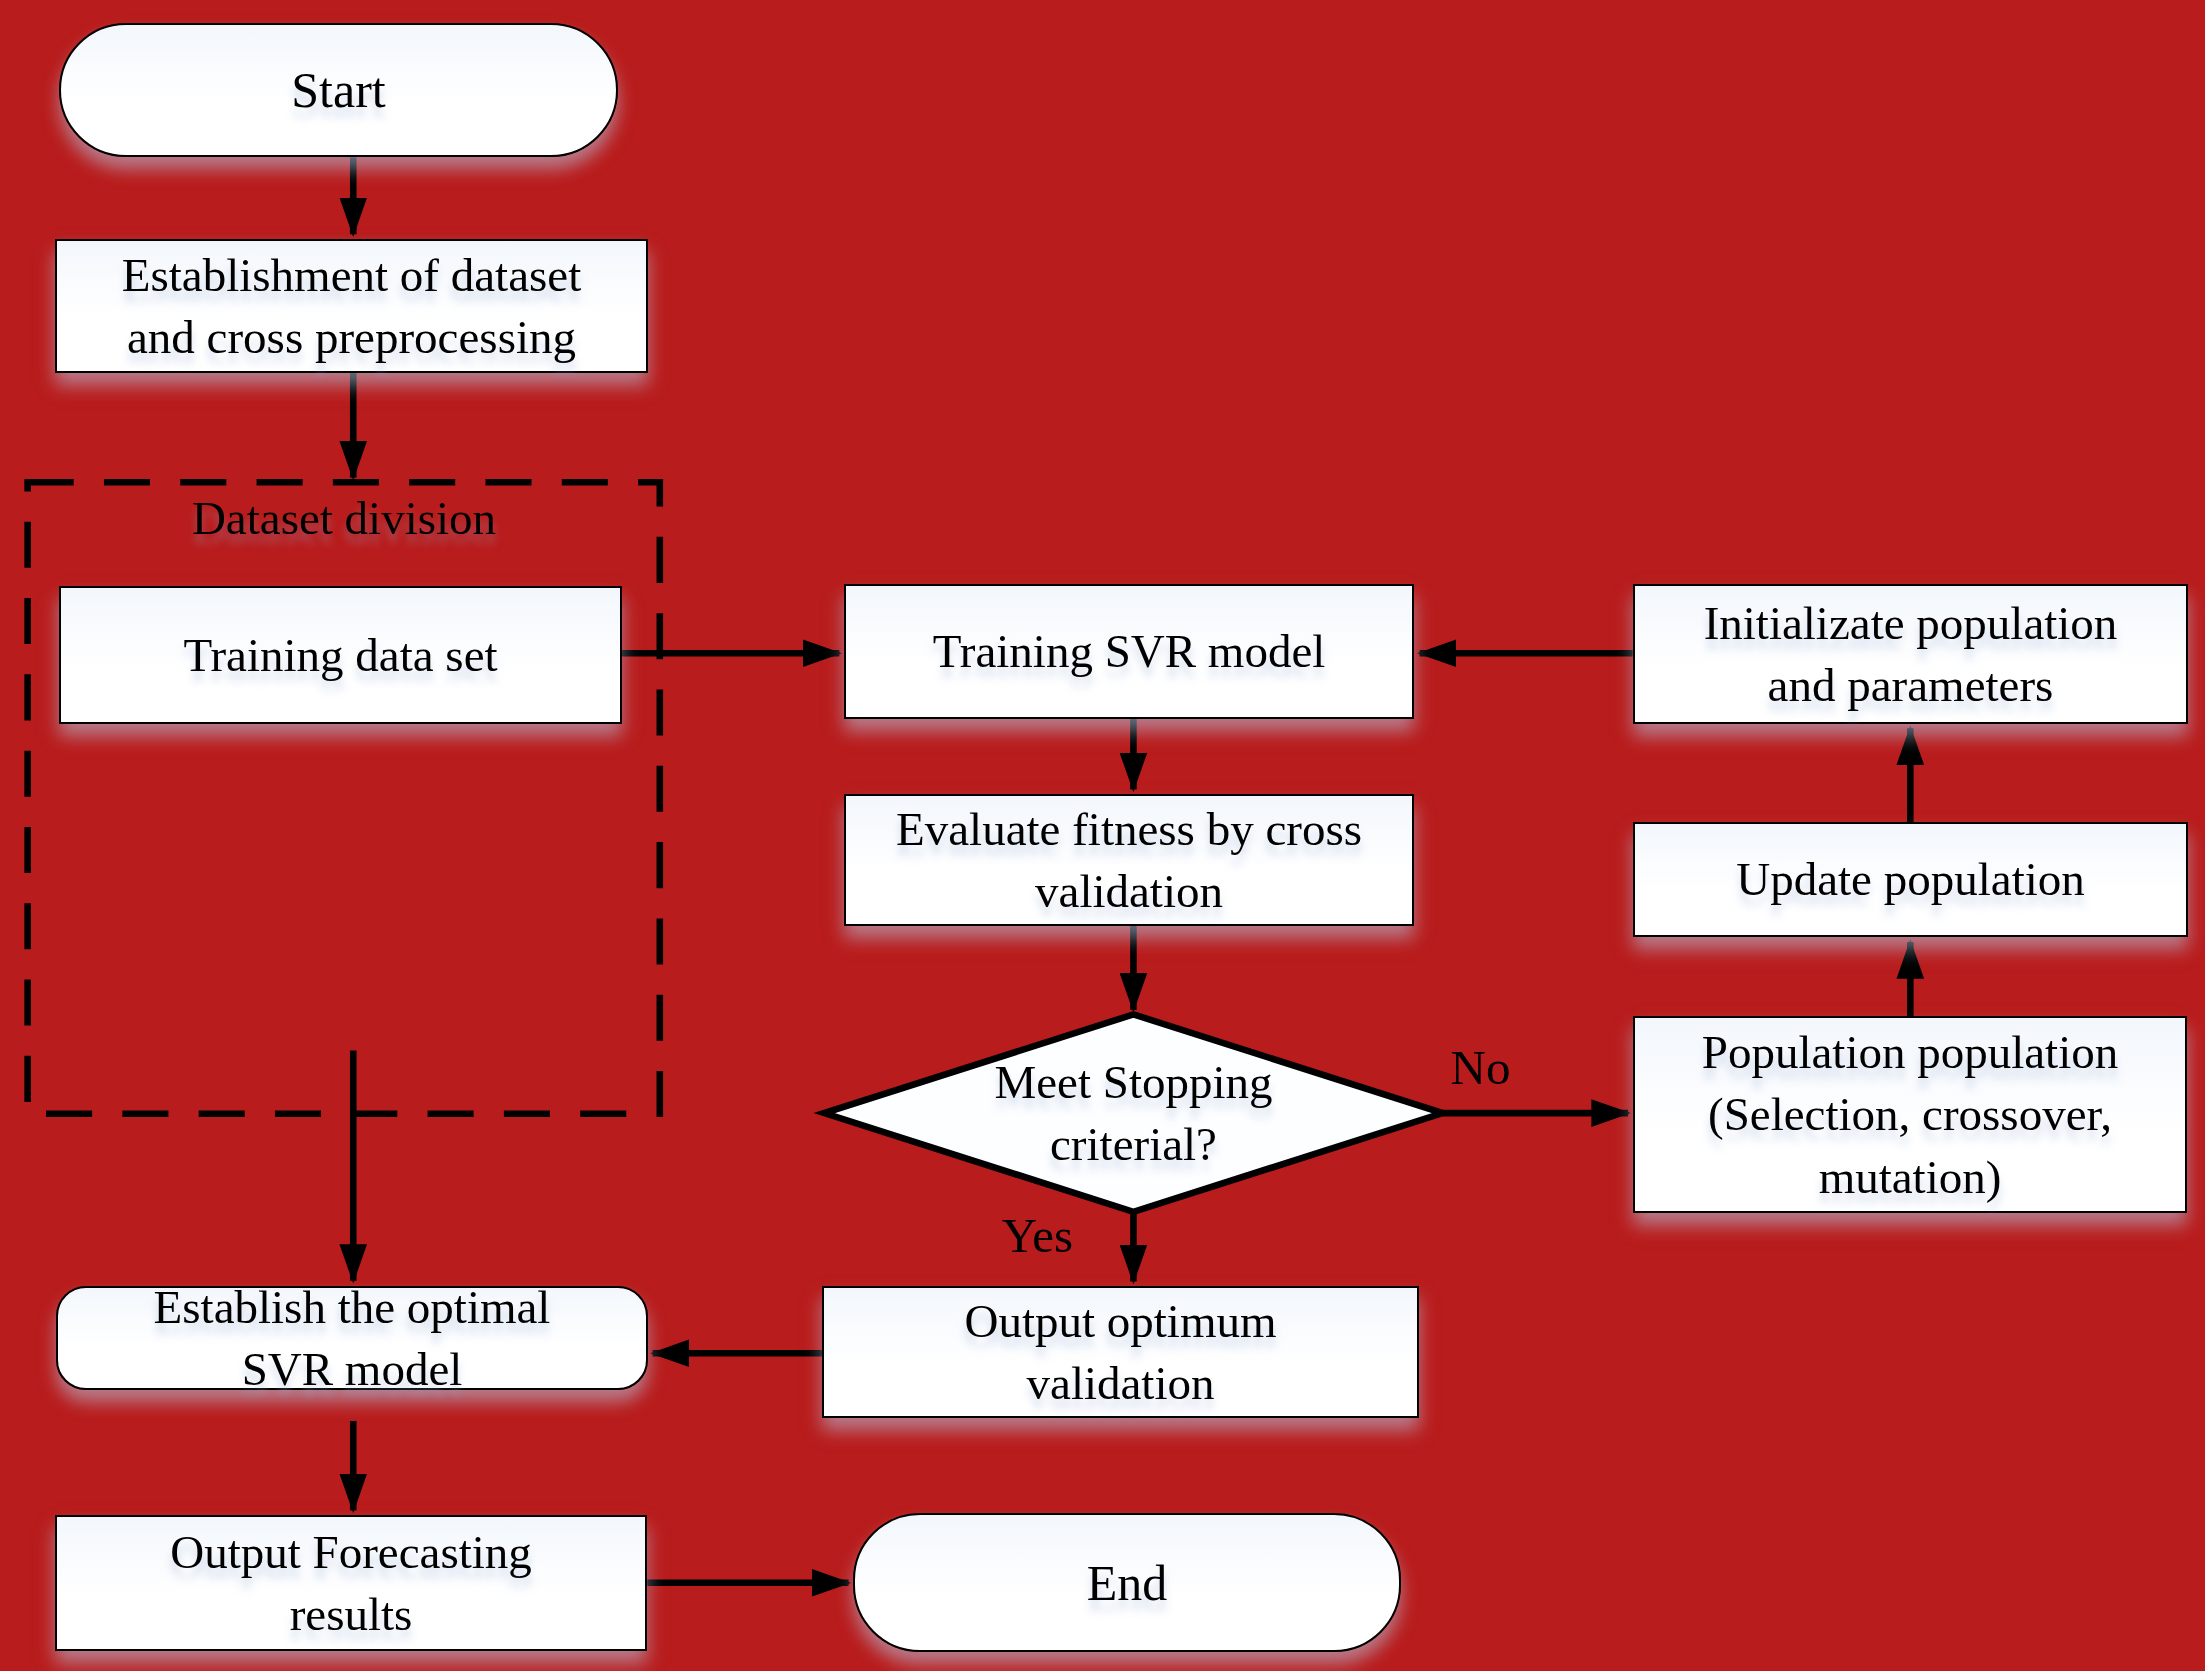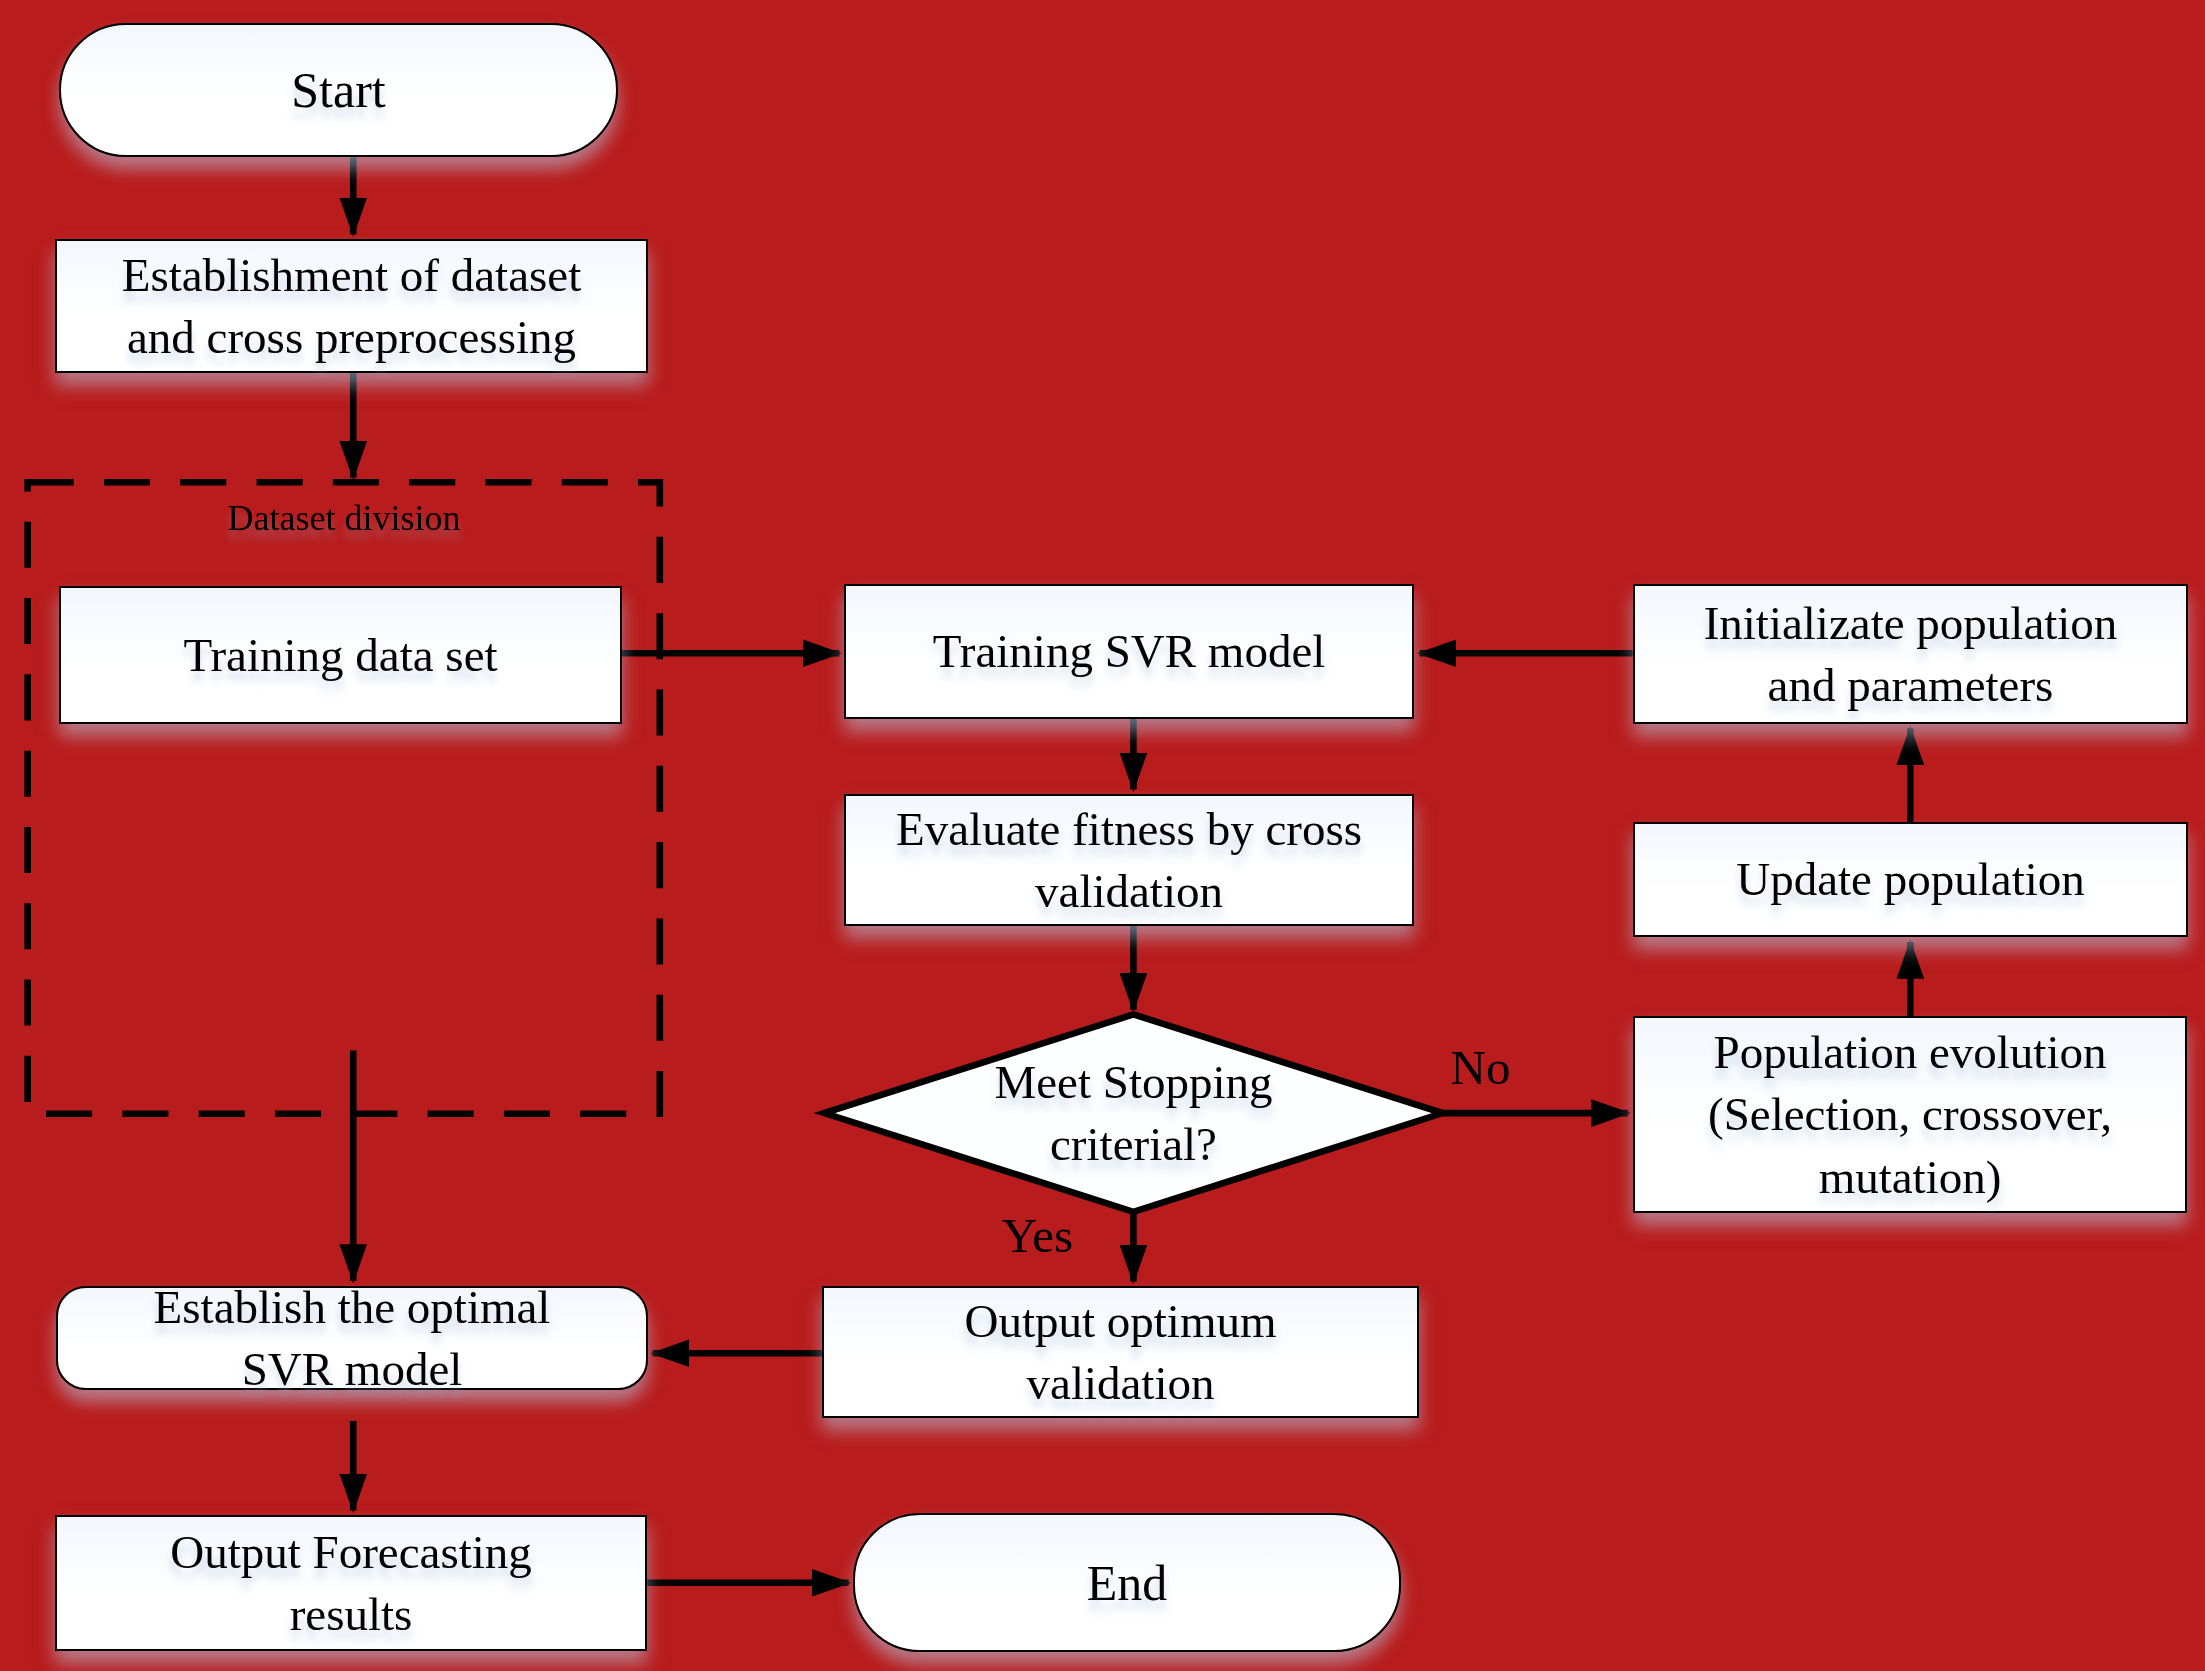--- a/index.html
+++ b/index.html
@@ -33,21 +33,21 @@
   .terminal .label{font-size:50px;}
   .floating{
     position:absolute;
     display:flex;align-items:center;justify-content:center;
     text-align:center;
   }
   .edge-label{
     font-size:49px;
     line-height:1;
   }
-  .container-label{font-size:36px;text-shadow:0 9.2px 8px rgba(150,175,212,0.4);}
+  .container-label{font-size:47px;text-shadow:0 9.2px 8px rgba(150,175,212,0.4);}
   .diamond-label{position:absolute;display:flex;align-items:center;justify-content:center;text-align:center;}
 </style>
 </head>
 <body>
 
 <div id="canvas">
 
   <svg id="edges" viewBox="0 0 3352 2540">
     <defs>
       <marker id="ah" viewBox="0 0 10 7" refX="9.3" refY="3.5" markerWidth="6" markerHeight="4.2" orient="auto">
@@ -130,17 +130,17 @@
 
   <div class="node" style="left:1633px;top:584px;width:555px;height:140px;">
     <span class="label" style="max-width:474px;">Initializate population and parameters</span>
   </div>
 
   <div class="node" style="left:1633px;top:822px;width:555px;height:115px;">
     <span class="label">Update population</span>
   </div>
 
   <div class="node" style="left:1633px;top:1016px;width:554px;height:197px;">
-    <span class="label" style="max-width:520px;">Population evolution (Selection, crossover, mutation)</span>
+    <span class="label" style="max-width:520px;">Population population (Selection, crossover, mutation)</span>
   </div>
 
 </div>
 
 
 </body></html>

